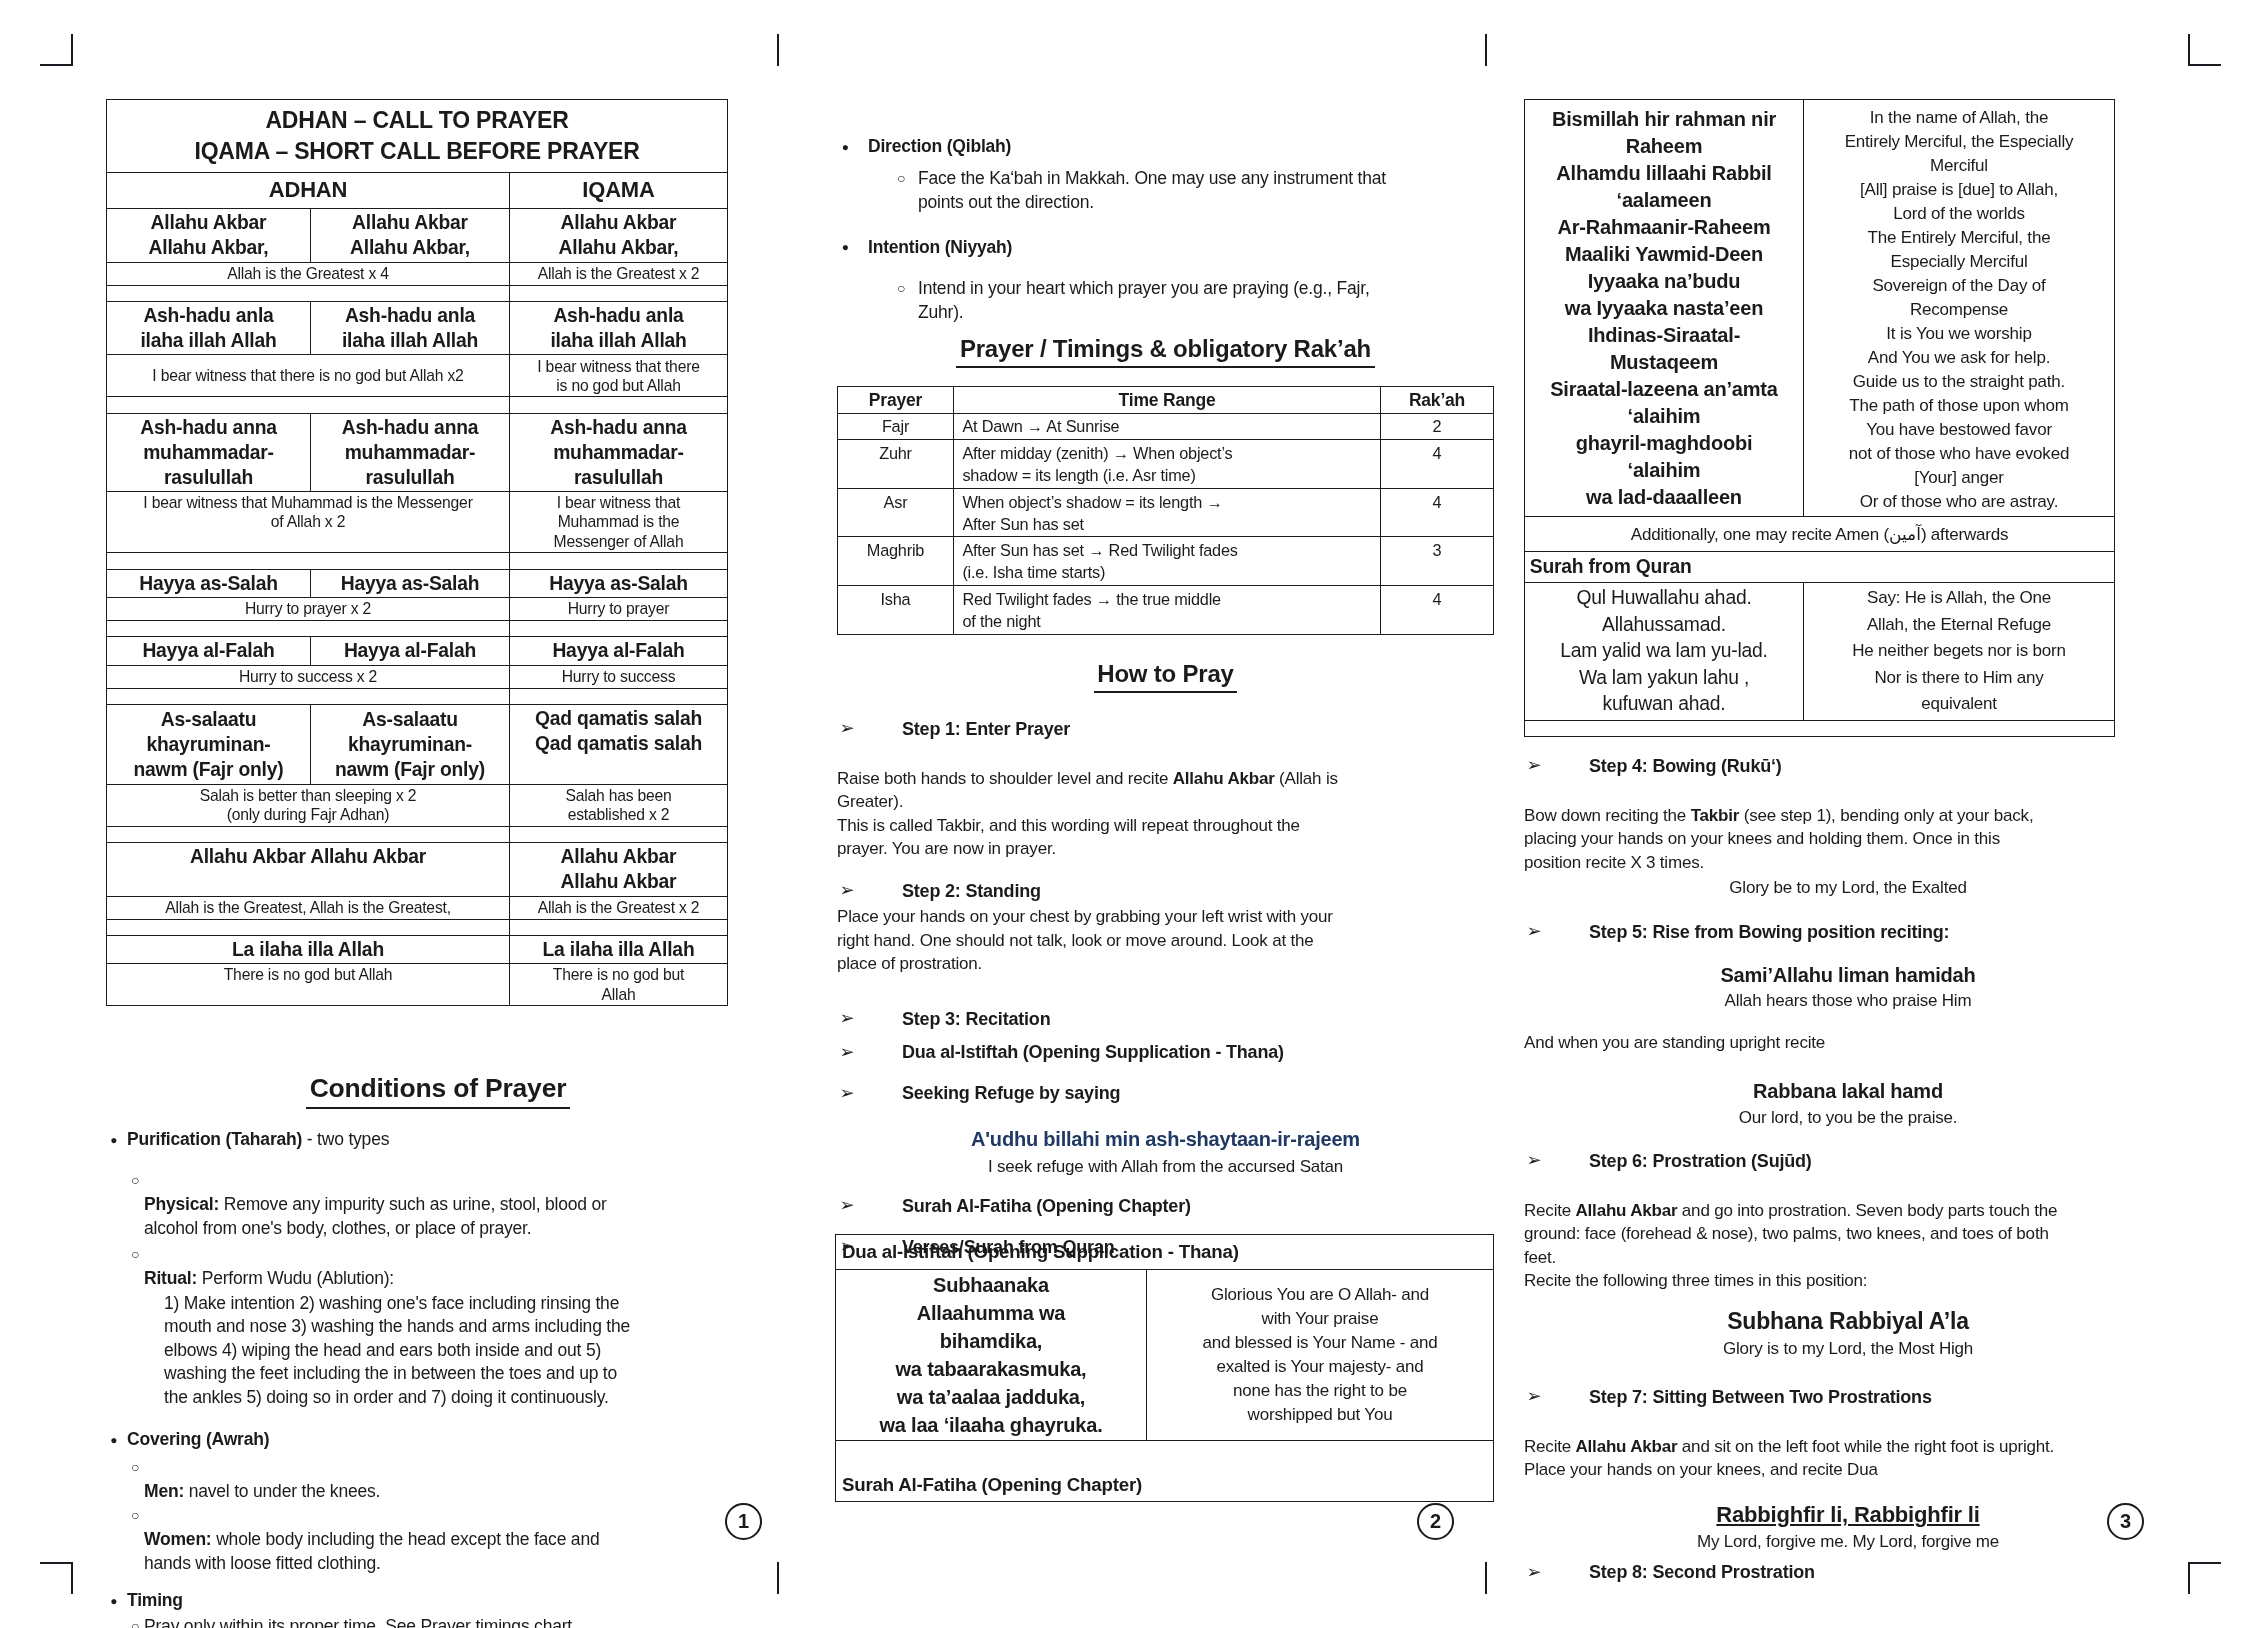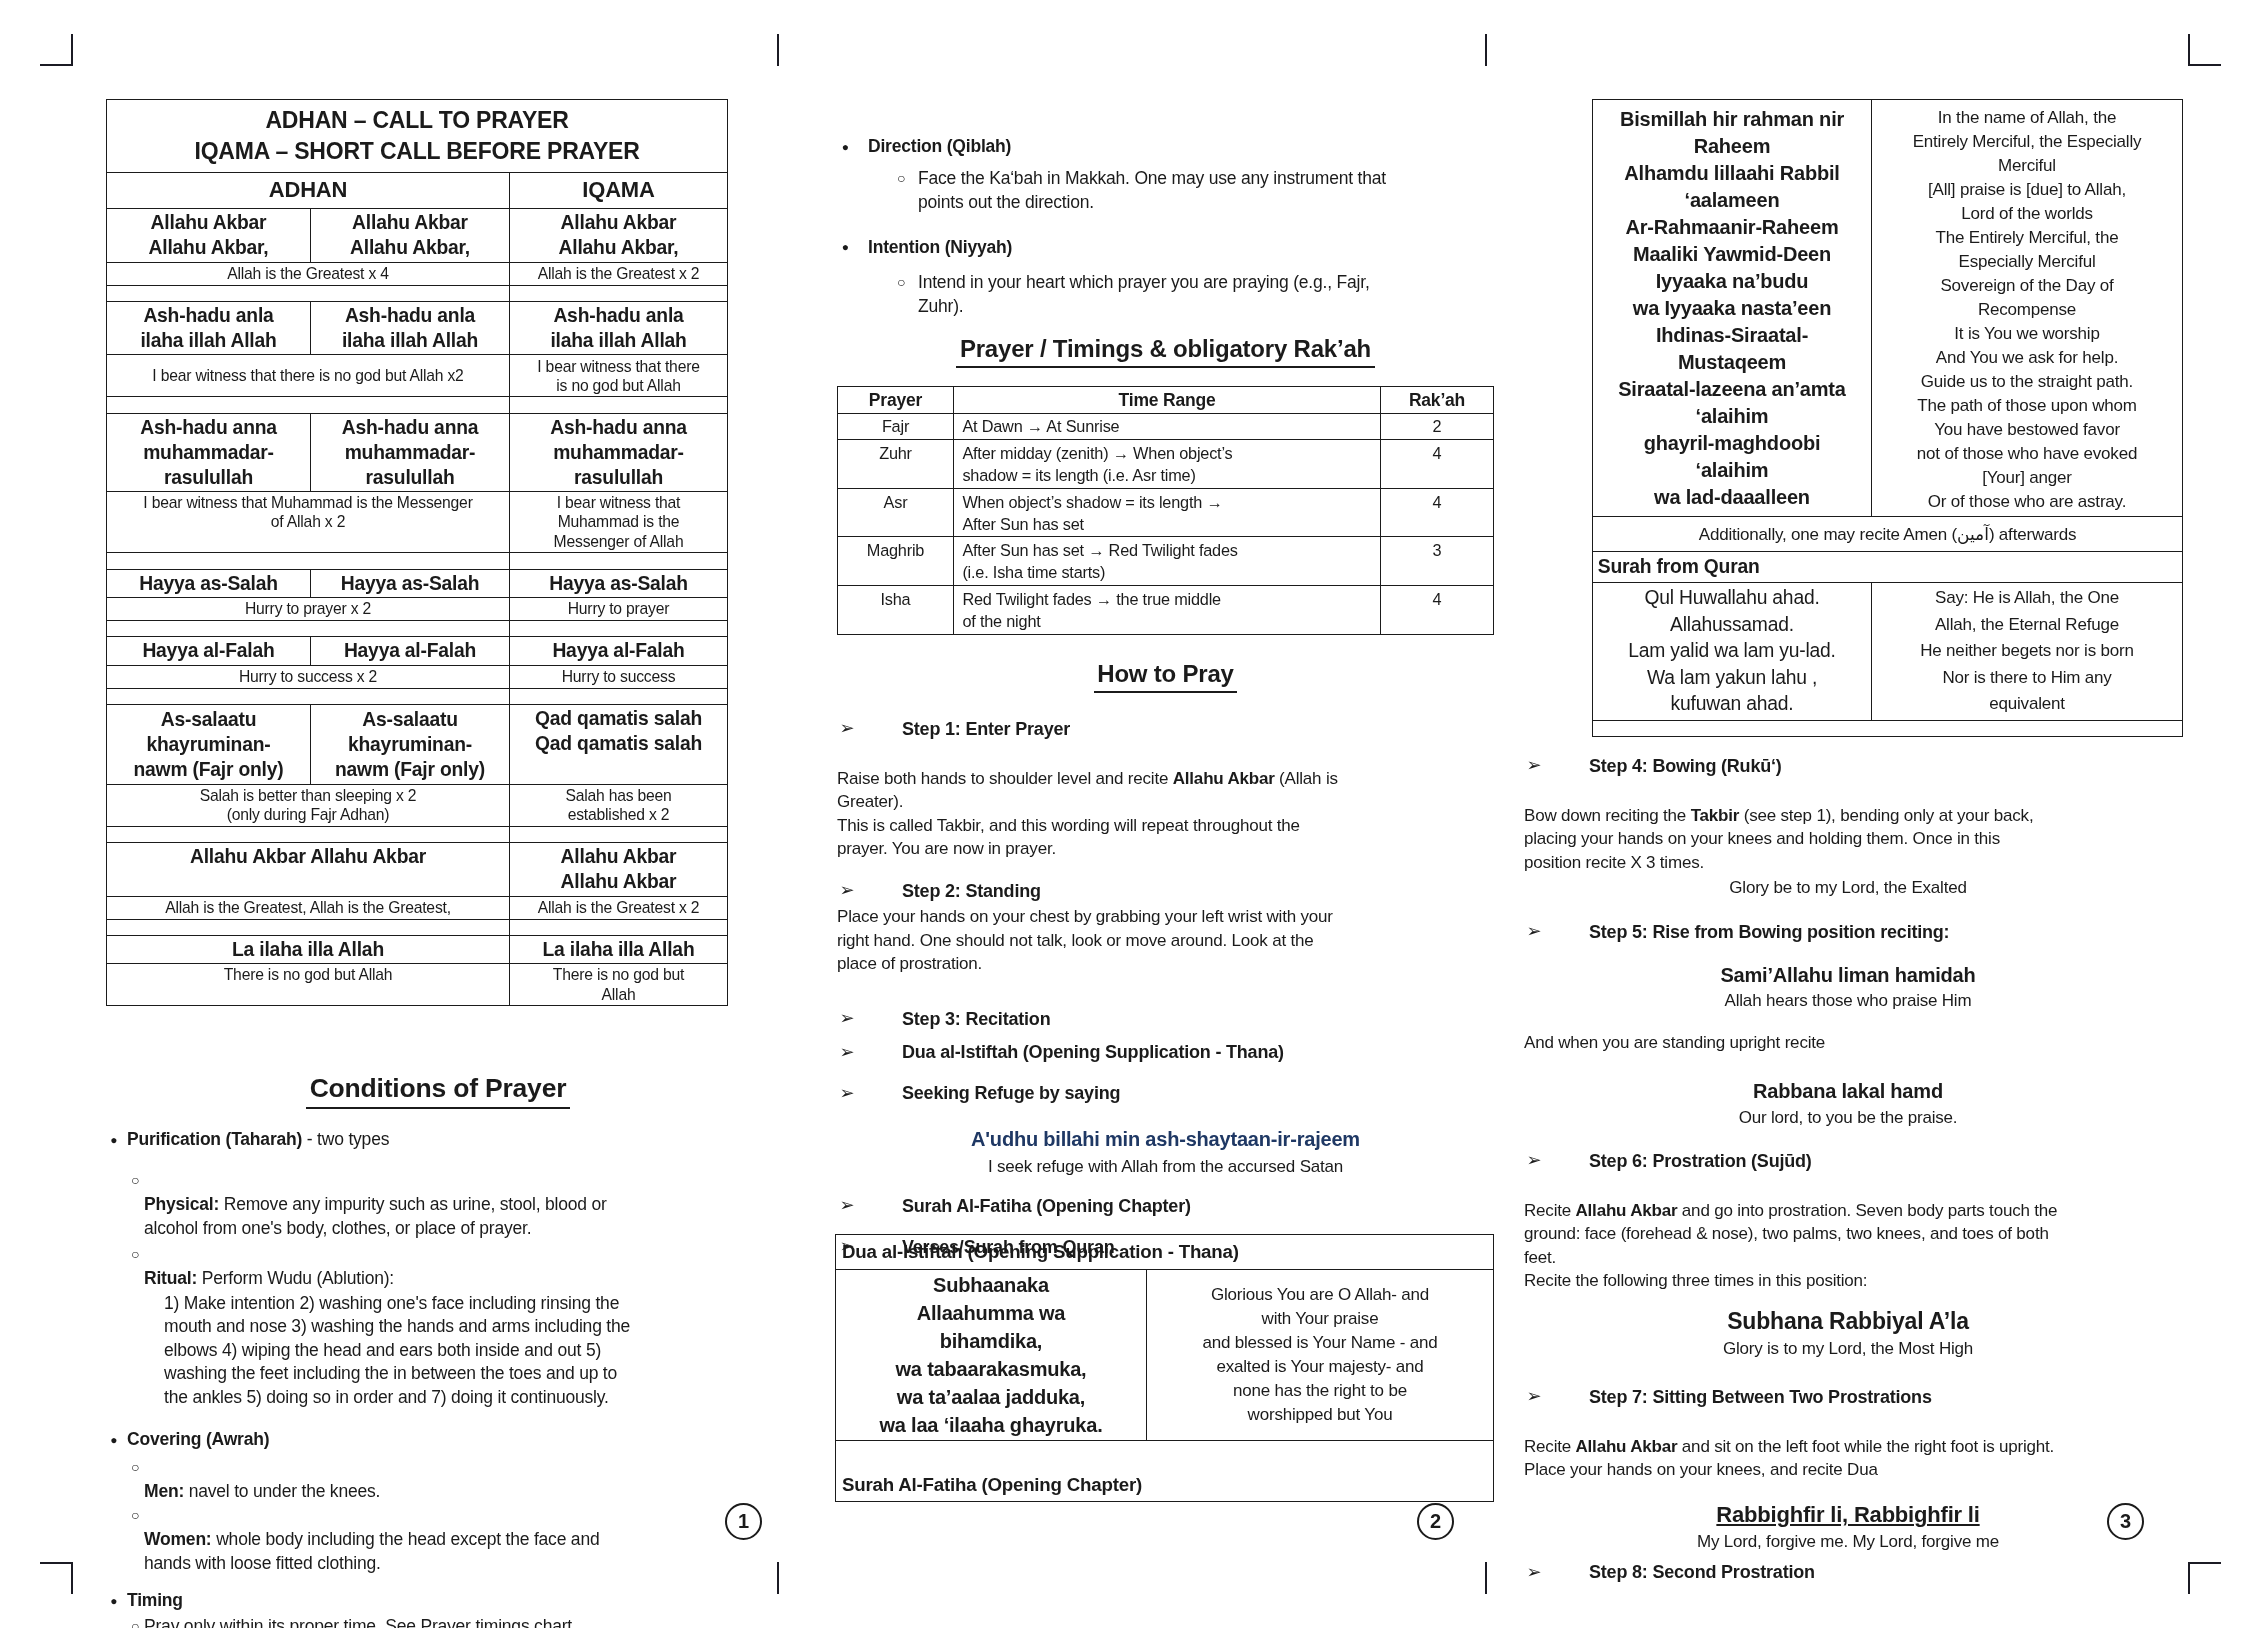--- a/index.html
+++ b/index.html
@@ -61,21 +61,21 @@
 
   
   .dua-tb{position:absolute;left:835px;top:1234px;width:657px;}
   .dua-tb td{vertical-align:middle;}
   .dua-tb .ttl td{font-weight:bold;font-size:18.7px;text-align:left;padding:4.8px 6px;height:24px;}
   .dua-tb .lft{font-weight:bold;font-size:20px;line-height:28px;text-align:center;white-space:pre-line;}
   .dua-tb .rgt{font-size:17px;line-height:24px;text-align:center;white-space:pre-line;}
   .dua-tb .ftr td{font-weight:bold;font-size:18.7px;text-align:left;vertical-align:bottom;padding:4.8px 6px;height:51px;}
 
   
-  .fat-tb{position:absolute;left:1592px;top:99px;width:590px;}
+  .fat-tb{position:absolute;left:1524px;top:99px;width:590px;}
   .fat-tb td{vertical-align:middle;padding:2.4px 4.8px;}
   .fat-tb .lft{font-weight:bold;font-size:20px;line-height:27px;text-align:center;white-space:pre-line;}
   .fat-tb .rgt{font-size:17px;line-height:24px;text-align:center;white-space:pre-line;}
   .fat-tb .amen td{font-size:17px;text-align:center;height:29px;}
   .fat-tb .shead td{font-weight:bold;font-size:19.3px;text-align:left;height:25px;}
   .fat-tb .qul-l{font-size:19.3px;line-height:26.5px;text-align:center;white-space:pre-line;}
   .fat-tb .qul-r{font-size:17px;line-height:26.5px;text-align:center;white-space:pre-line;}
   .ar{font-family:"DejaVu Sans",sans-serif;}
 
   
@@ -292,21 +292,21 @@
 
 <div class="abs p2col" style="left:837px;top:134px;width:660px;">
   <div class="li1">
     <span class="b">Direction (Qiblah)</span>
   </div>
   <div class="li2 pre" style="margin-top:8.4px;">Face the Ka‘bah in Makkah. One may use any instrument that
 points out the direction.</div>
   <div class="li1" style="margin-top:20.5px;">
     <span class="b">Intention (Niyyah)</span>
   </div>
-  <div class="li2 pre" style="margin-top:11px;">Intend in your heart which prayer you are praying (e.g., Fajr,
+  <div class="li2 pre" style="margin-top:17px;">Intend in your heart which prayer you are praying (e.g., Fajr,
 Zuhr).</div>
 </div>
 
 <div class="abs sec-title" style="left:837px;top:335px;width:657px;font-size:24px;">
   <span>Prayer / Timings &amp; obligatory Rak’ah</span>
 </div>
 
 <table class="tim-tb grid">
   <colgroup>
       <col style="width:116px">

